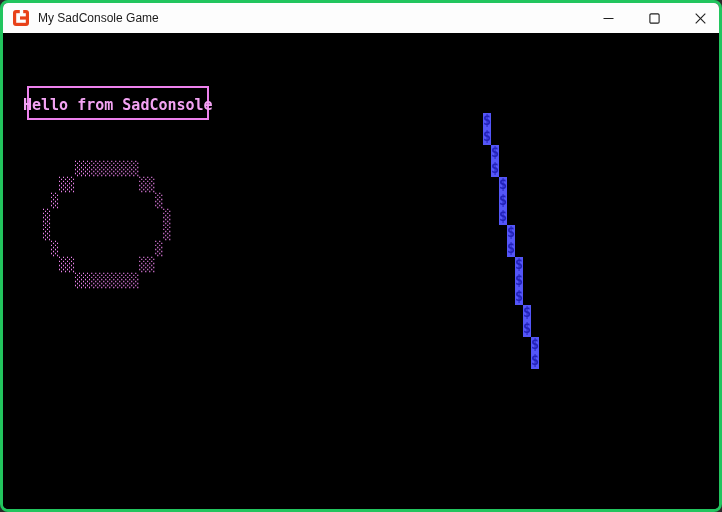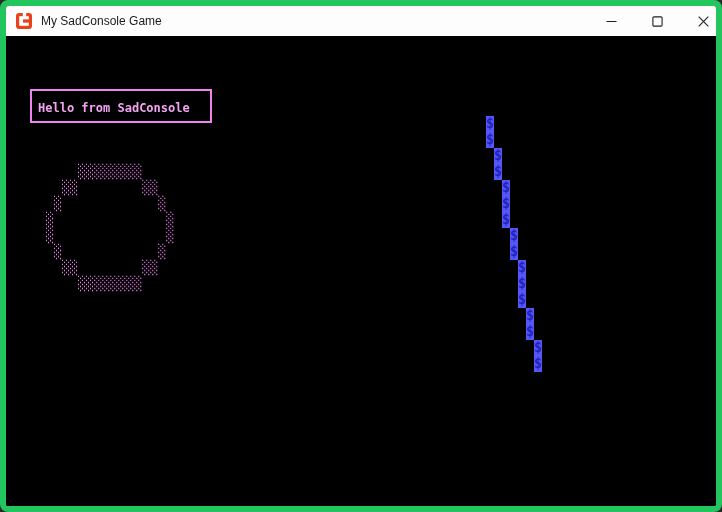--- a/index.html
+++ b/index.html
@@ -1,21 +1,21 @@
 <!DOCTYPE html>
 <html><head>
 <meta charset="utf-8">
 <style>
   html, body { margin: 0; padding: 0; background: #2a2a2a; }
   * { box-sizing: border-box; }
 
   .window {
     position: relative;
     width: 722px; height: 512px;
-    border: 6px solid #22c55e;
+    border: 3px solid #22c55e;
     border-radius: 8px;
     overflow: hidden;
     font-family: "Liberation Sans", sans-serif;
     background: #000;
   }
 
   
   .titlebar {
     position: absolute; left: 0; top: 0;
     width: 720px; height: 30px;
@@ -49,23 +49,23 @@
 
   
   .hello-box {
     position: absolute;
     left: 24px; top: 53px;
     width: 182px; height: 34px;
     border: 2px solid #ee82ee;
   }
   .hello-text {
     position: absolute;
-    left: 32px; top: 64px;
+    left: 20px; top: 64px;
     width: 170px; height: 16px;
-    font-size: 12px; line-height: 16px;
+    font-size: 15px; line-height: 16px;
     font-weight: bold;
     letter-spacing: 0;
     white-space: pre;
     color: #f3a3f3;
   }
 
   
   .ascii-circle {
     position: absolute;
     left: 40px; top: 128px;

